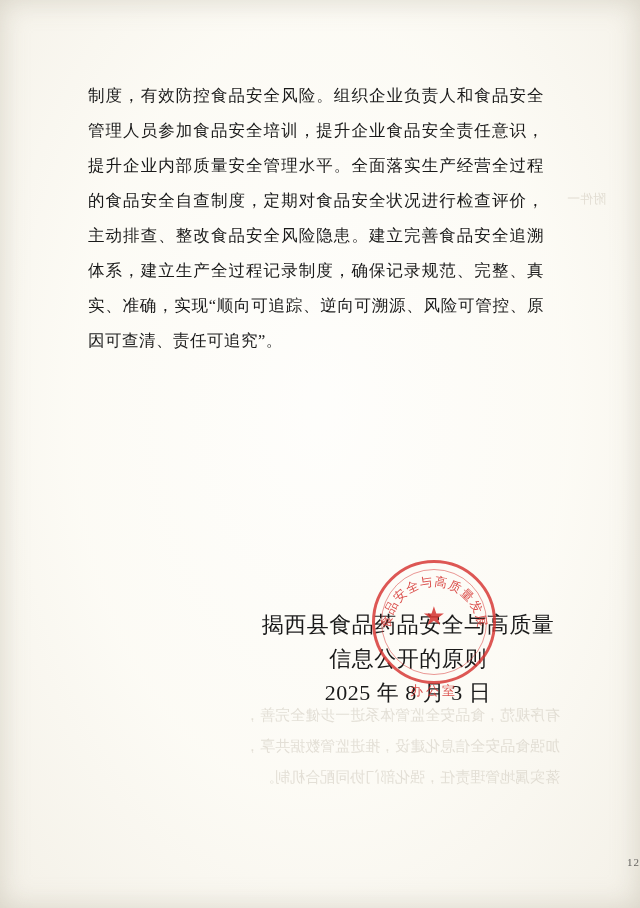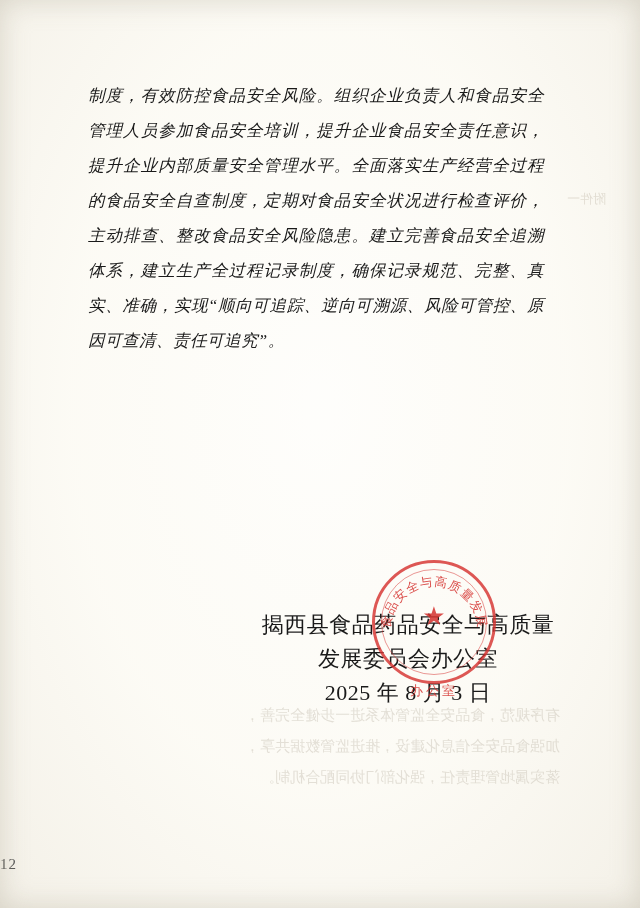--- a/index.html
+++ b/index.html
@@ -38,21 +38,20 @@
     width: 470px;
     color: #1a1a1a;
     font-size: 16.5px;
     line-height: 35px;
     letter-spacing: 0.5px;
     text-align: justify;
     text-justify: inter-character;
   }
   .para {
     margin: 0 14px 0 0;
-    font-style: italic;
   }
   .para.indent {
     text-indent: 2em;
   }
   .para + .para {
     margin-top: 2px;
   }
   .bold-run {
     font-weight: bold;
   }
@@ -152,42 +151,42 @@
     transform: scaleX(-1);
     opacity: 0.7;
     pointer-events: none;
     user-select: none;
   }
   .page-number {
     position: absolute;
     left: 0;
     right: 0;
     top: 856px;
-    text-align: left;
+    text-align: right;
     color: #555;
-    font-size: 15px;
+    font-size: 11px;
     letter-spacing: 1px;
   }
 </style>
 </head>
 <body>
 
 <div class="page">
 
   <div class="paper-tint"></div>
 
   <div class="bleed-side">附件一</div>
 
   <div class="doc-body">
     <p class="para">制度，有效防控食品安全风险。组织企业负责人和食品安全管理人员参加食品安全培训，提升企业食品安全责任意识，提升企业内部质量安全管理水平。全面落实生产经营全过程的食品安全自查制度，定期对食品安全状况进行检查评价，主动排查、整改食品安全风险隐患。建立完善食品安全追溯体系，建立生产全过程记录制度，确保记录规范、完整、真实、准确，实现“顺向可追踪、逆向可溯源、风险可管控、原因可查清、责任可追究”。</p>
   </div>
 
   <div class="signature">
     <span class="sig-line">揭西县食品药品安全与高质量</span>
-    <span class="sig-line">发展委员会办公室</span>
+    <span class="sig-line">信息公开的原则</span>
     <span class="sig-line">2025 年 8 月 3 日</span>
   </div>
 
   <div class="seal">
     <div class="seal-ring"></div>
     <div class="seal-ring inner"></div>
     <svg class="seal-arc" viewBox="0 0 124 124">
       <defs>
         <path id="arcpath" d="M 18,70 A 44,44 0 1 1 106,70"></path>
       </defs>

